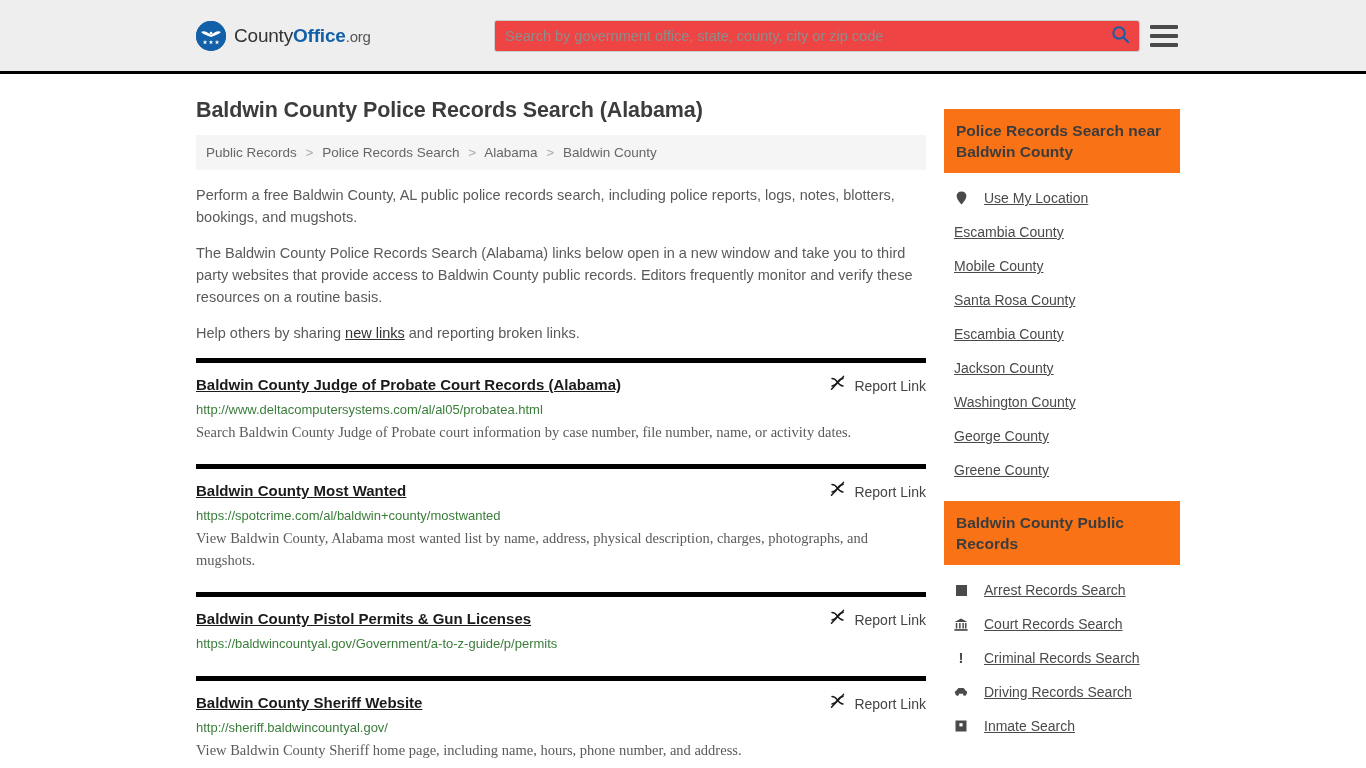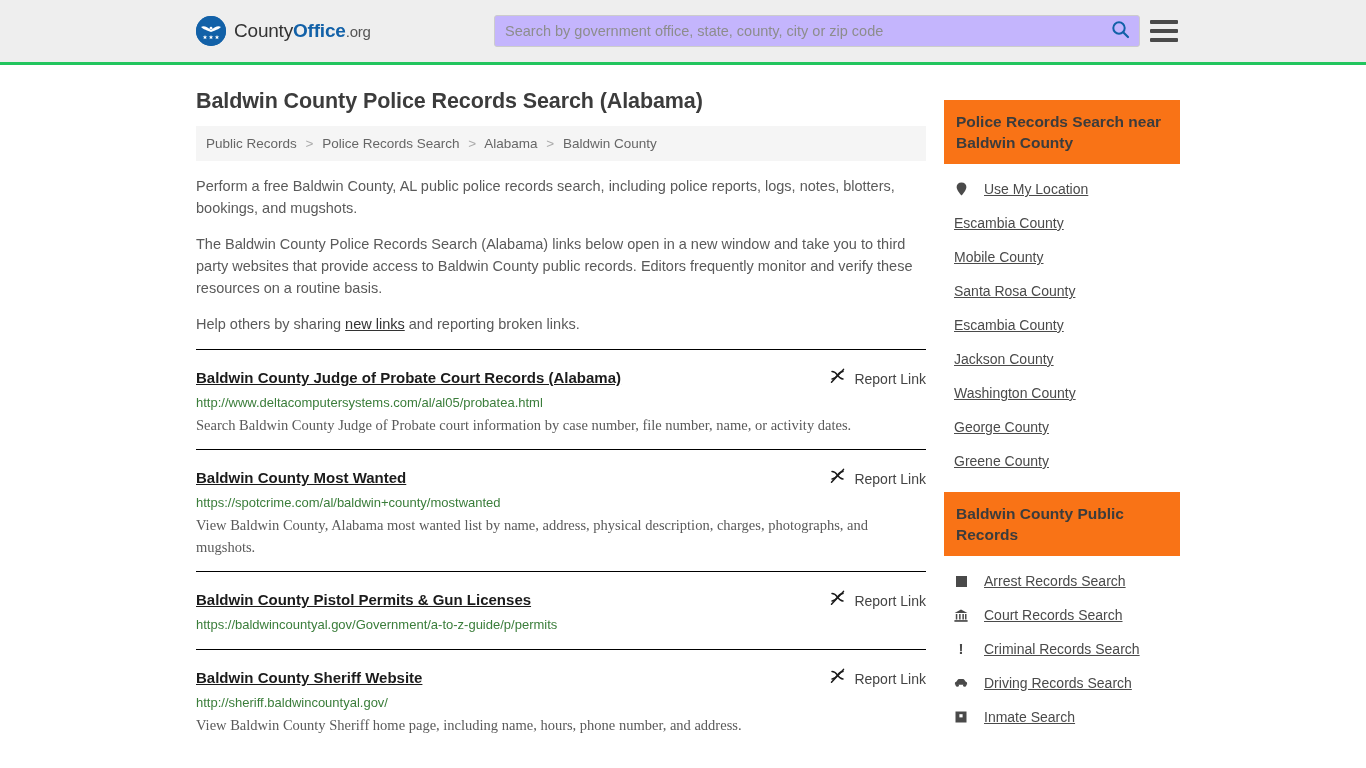--- a/index.html
+++ b/index.html
@@ -8,23 +8,23 @@
     margin: 0; padding: 0;
     width: 1366px; height: 768px;
     overflow: hidden;
     background: #ffffff;
     font-family: "Liberation Sans", sans-serif;
     color: #333333;
   }
 
   
   .site-header {
-    height: 65px;
+    height: 74px;
     background: #eeeeee;
-    border-bottom: 3px solid #22c55e;
+    border-bottom: 3px solid #000000;
     display: flex;
     align-items: center;
     position: relative;
   }
   .brand {
     position: absolute;
     left: 196px;
     display: flex;
     align-items: center;
     gap: 8px;
@@ -47,21 +47,21 @@
   }
   .brand-text .b-bold { color: #1261a8; font-weight: bold; }
   .brand-text .b-dark { color: #333333; }
   .brand-text .b-org { color: #555555; font-size: 15px; }
 
   .search-wrap {
     position: absolute;
     left: 494px;
     width: 646px;
     height: 32px;
-    background: #c4b5fd;
+    background: #ef4444;
     border: 1px solid #cccccc;
     border-radius: 3px;
     display: flex;
     align-items: flex-end;
   }
   .search-input {
     flex: 1 1 auto;
     border: none;
     outline: none;
     background: transparent;
@@ -139,22 +139,23 @@
     margin: 0 0 14px 0;
   }
   .intro a {
     color: #333333;
     text-decoration: underline;
     font-weight: normal;
   }
 
   
   .result {
-    padding: 18px 0 13px 0;
-    border-top: 1px solid #000000;
+    padding: 12px 0 13px 0;
+    border-top: 5px solid #000000;
+    margin-top: 8px;
   }
   .result:first-of-type { border-top: 1px solid #e7e7e7; }
   .result-head {
     display: flex;
     align-items: flex-start;
     justify-content: space-between;
   }
   .result-title {
     font-size: 15px;
     font-weight: bold;

